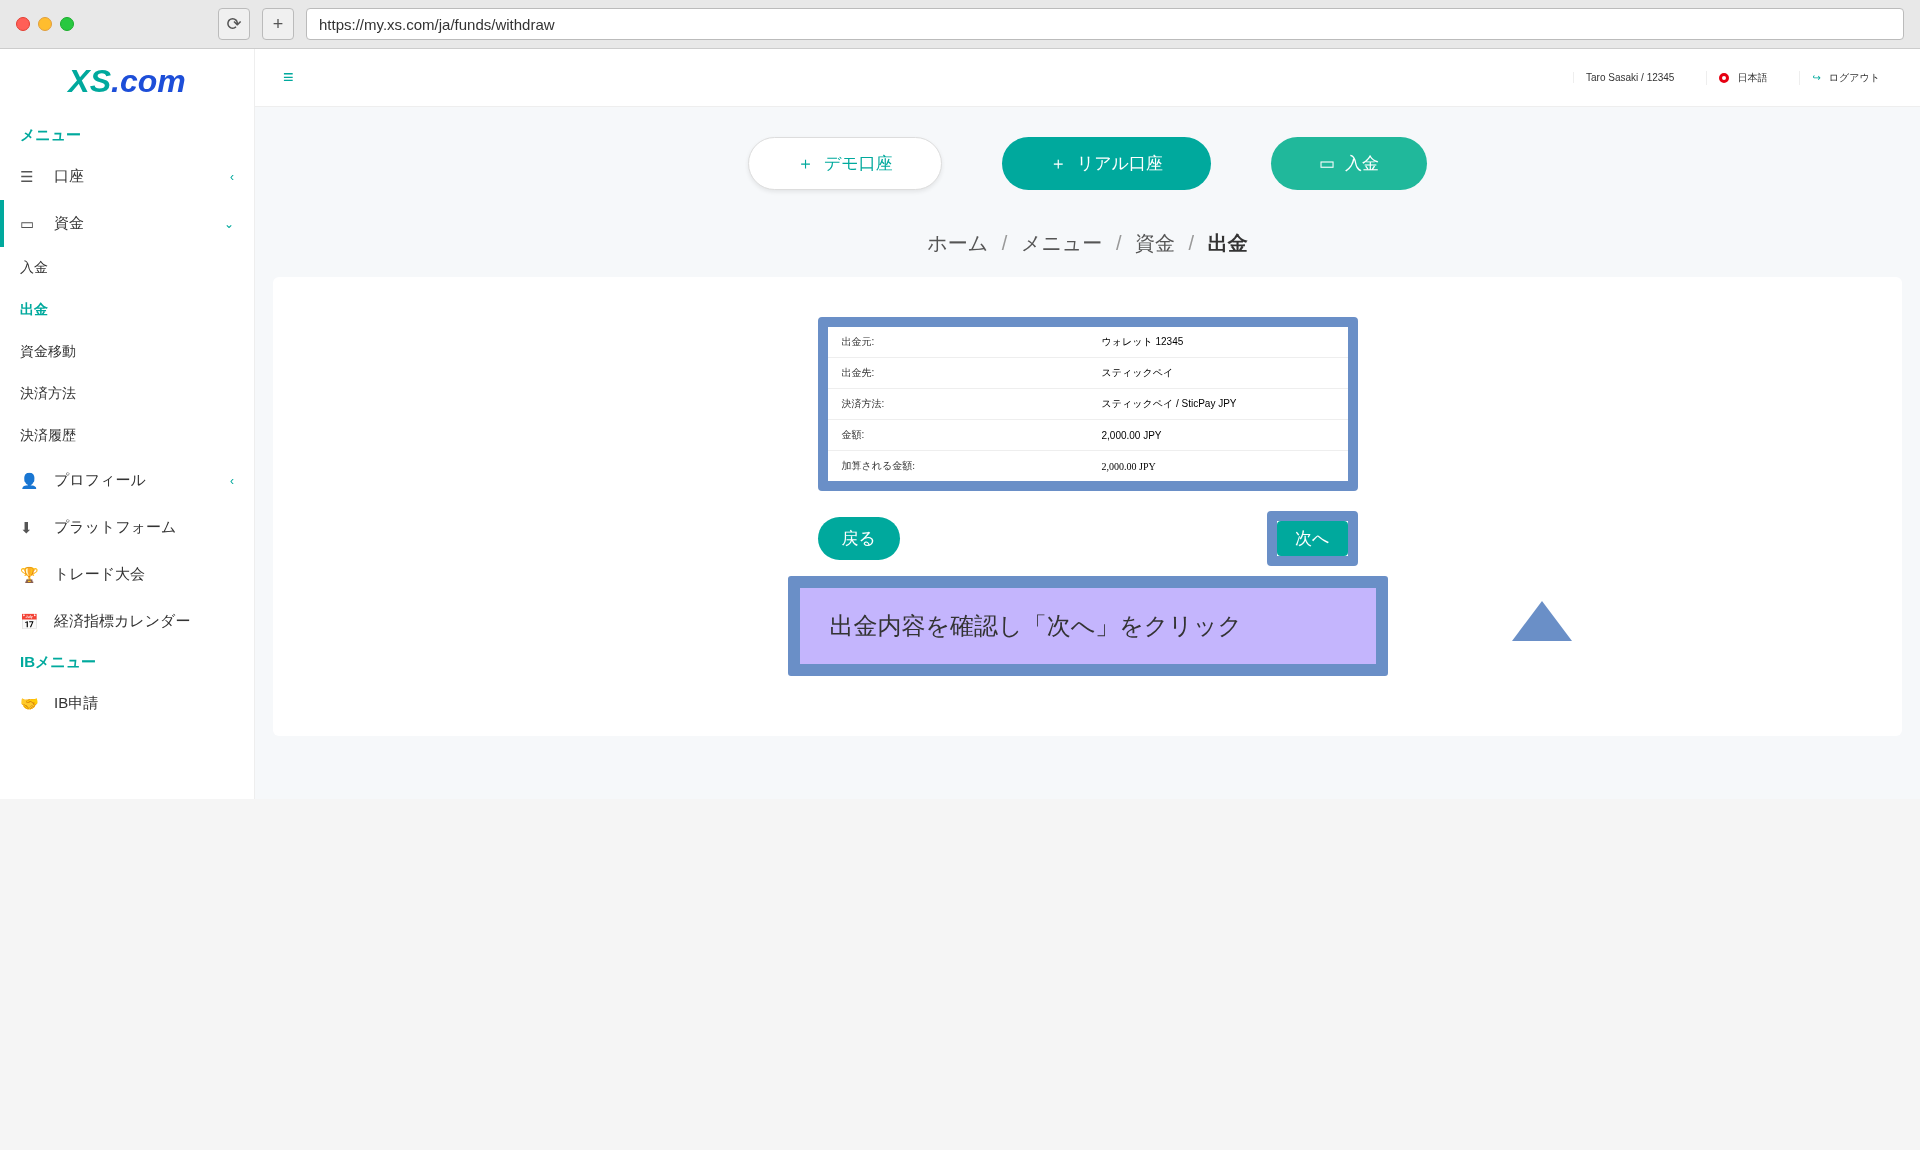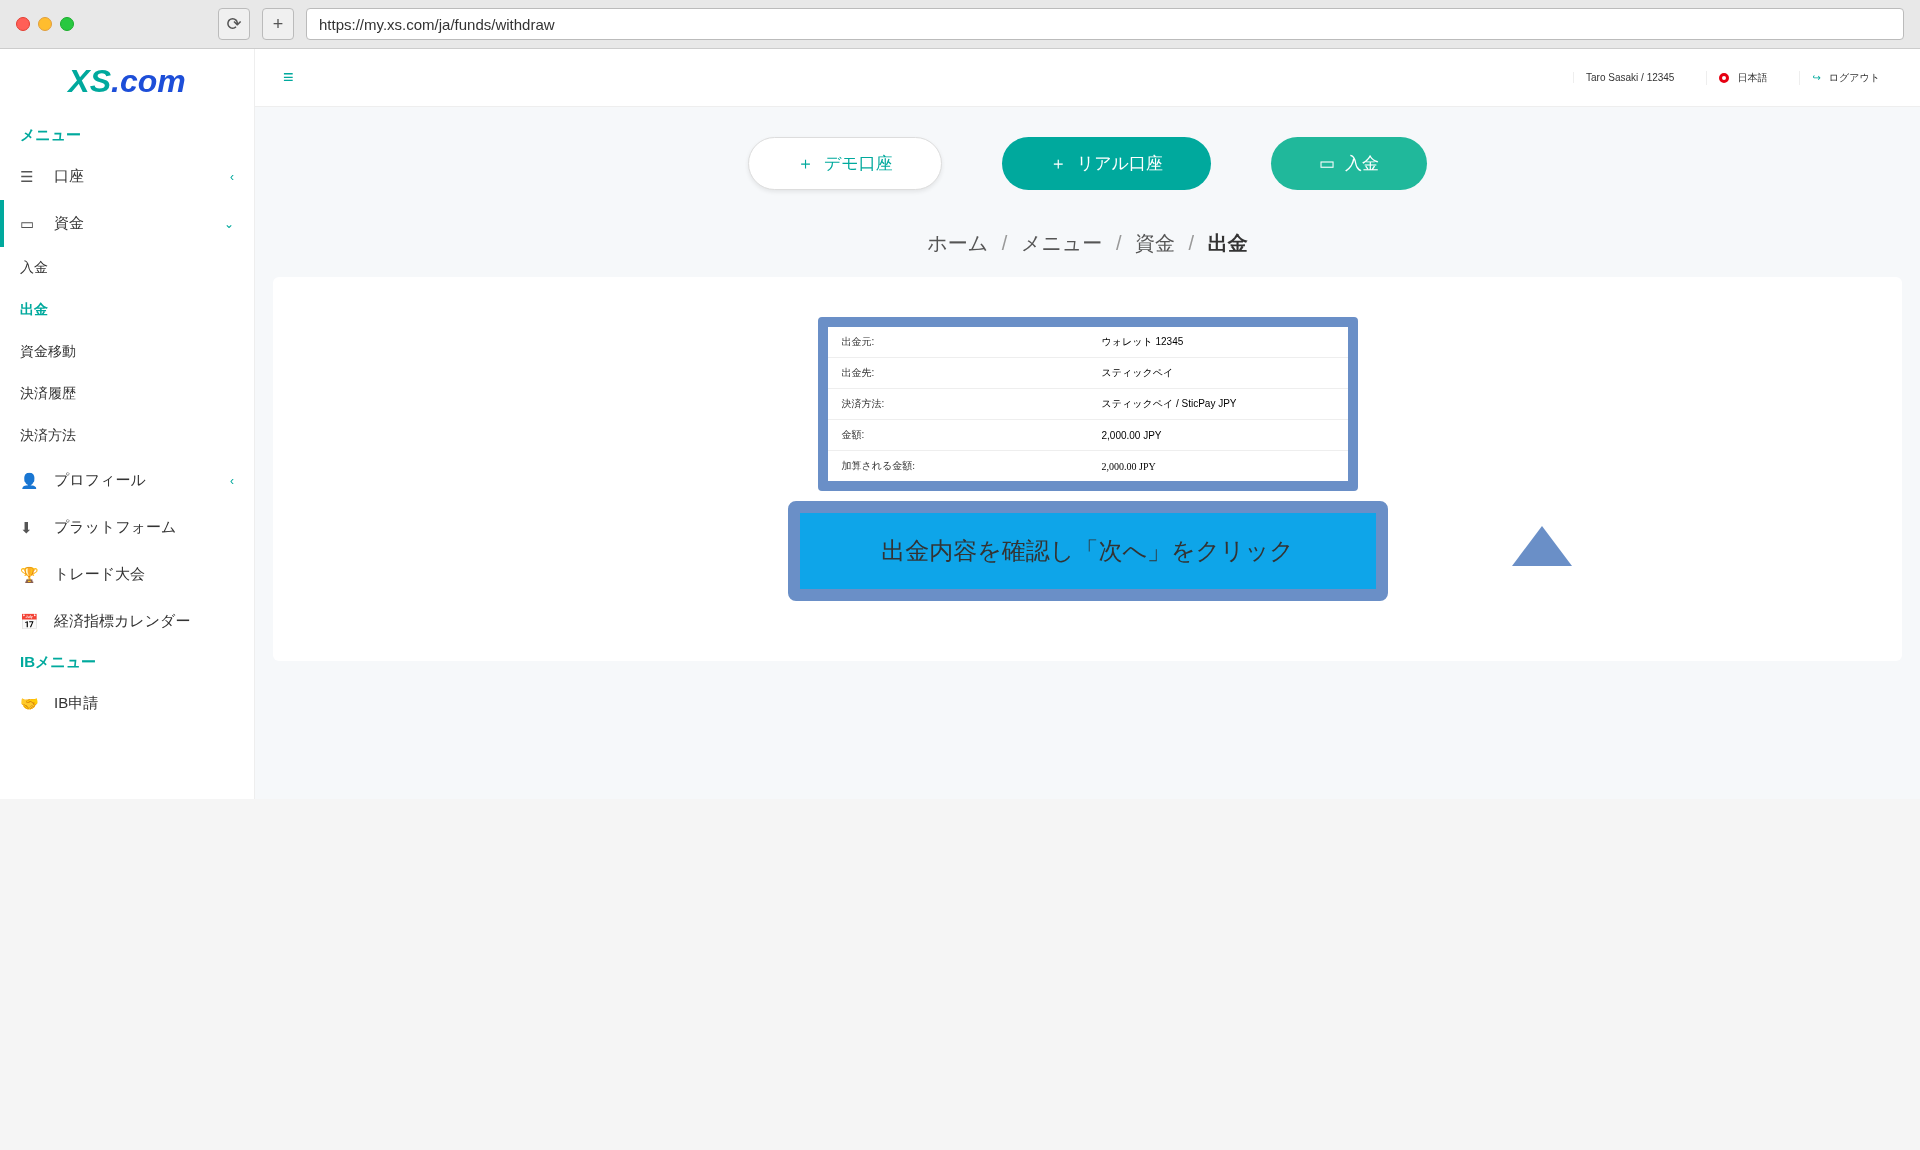--- a/index.html
+++ b/index.html
@@ -54,21 +54,21 @@
 .detail-table td { padding: 8px 14px; font-size: 10px; border-bottom: 1px solid #eee; }
 .detail-table td:first-child { width: 50%; color: #333; }
 .detail-table tr:last-child td { border-bottom: none; font-family: Liberation Serif, serif; }
 
 .button-row { display: flex; justify-content: space-between; width: 540px; margin: 20px auto 0; align-items: center; }
 .btn-back { background: #00a99d; color: #fff; border: none; border-radius: 22px; padding: 10px 24px; font-size: 17px; cursor: pointer; }
 .next-highlight { border: 10px solid #6a8fc7; border-radius: 4px; display: inline-block; }
 .btn-next { background: #00a99d; color: #fff; border: none; border-radius: 4px; padding: 6px 18px; font-size: 17px; cursor: pointer; }
 
 .callout-arrow { width: 0; height: 0; border-left: 30px solid transparent; border-right: 30px solid transparent; border-bottom: 40px solid #6a8fc7; position: absolute; right: 330px; bottom: 95px; }
-.callout-box { border: 12px solid #6a8fc7; background: #0ea5e9; border-radius: 8px; padding: 22px 30px; font-size: 24px; color: #333; width: 600px; margin: 10px auto 0; text-align: center; position: relative; }
+.callout-box { border: 12px solid #6a8fc7; background: #c4b5fd; border-radius: 3px; padding: 22px 30px; font-size: 24px; color: #333; width: 600px; margin: 10px auto 0; text-align: left; position: relative; }
 </style>
 </head>
 <body>
 
 <div class="browser-chrome">
   <div class="traffic-lights">
     <div class="traffic-light tl-red"></div>
     <div class="traffic-light tl-yellow"></div>
     <div class="traffic-light tl-green"></div>
   </div>
@@ -92,22 +92,22 @@
     </div>
 
     <div class="menu-item active-parent">
       <span class="icon">▭</span>
       <span>資金</span>
       <span class="chevron">⌄</span>
     </div>
     <div class="submenu-item">入金</div>
     <div class="submenu-item active">出金</div>
     <div class="submenu-item">資金移動</div>
+    <div class="submenu-item">決済方法</div>
     <div class="submenu-item">決済履歴</div>
-    <div class="submenu-item">決済方法</div>
 
     <div class="menu-item">
       <span class="icon">👤</span>
       <span>プロフィール</span>
       <span class="chevron">‹</span>
     </div>
     <div class="menu-item">
       <span class="icon">⬇</span>
       <span>プラットフォーム</span>
     </div>
@@ -188,18 +188,24 @@
             <td>2,000.00 JPY</td>
           </tr>
           <tr>
             <td>加算される金額:</td>
             <td>2,000.00 JPY</td>
           </tr>
         </tbody>
           </table>
       </div>
 
+      <div class="button-row">
+        <button class="btn-back">戻る</button>
+        <span class="next-highlight">
+          <button class="btn-next">次へ</button>
+        </span>
+      </div>
 
       <div class="callout-arrow"></div>
       <div class="callout-box">出金内容を確認し「次へ」をクリック</div>
     </div>
   </div>
 </div>
 
 </body></html>

